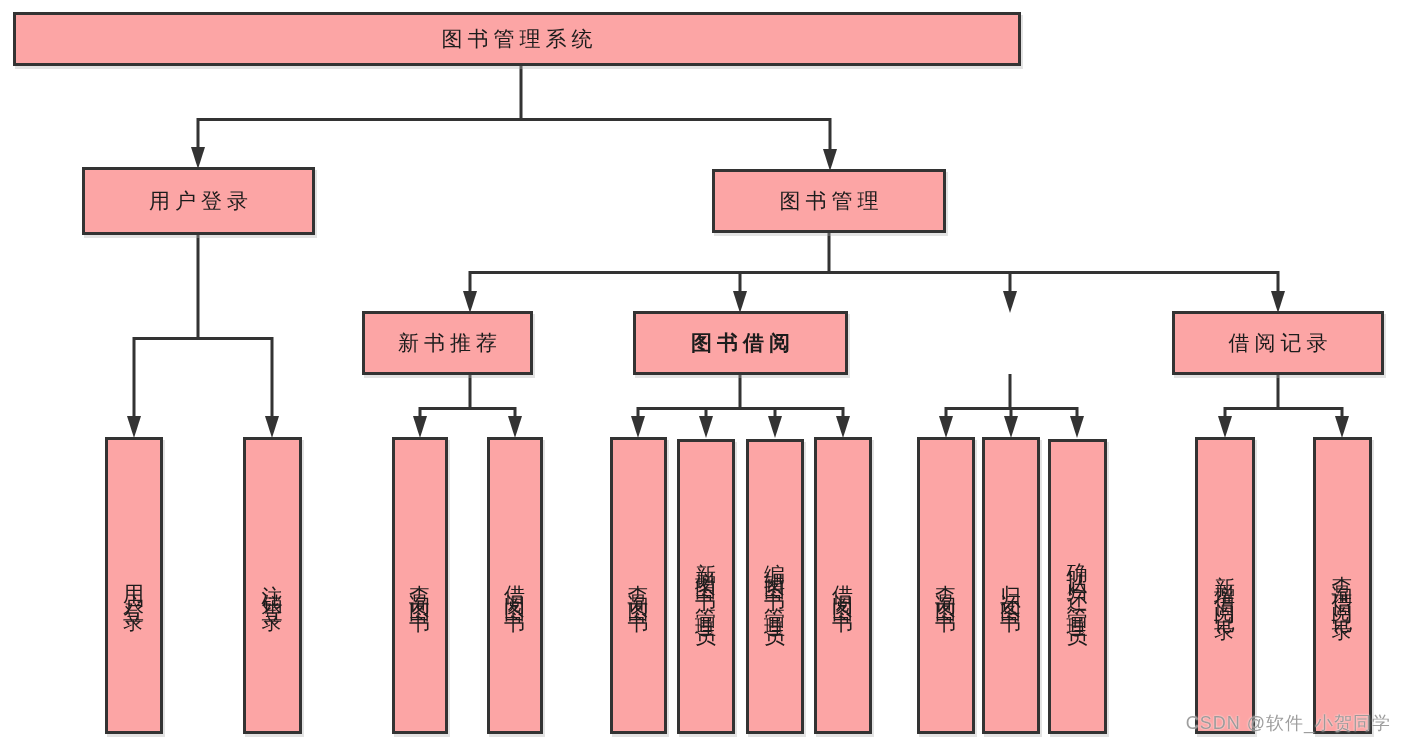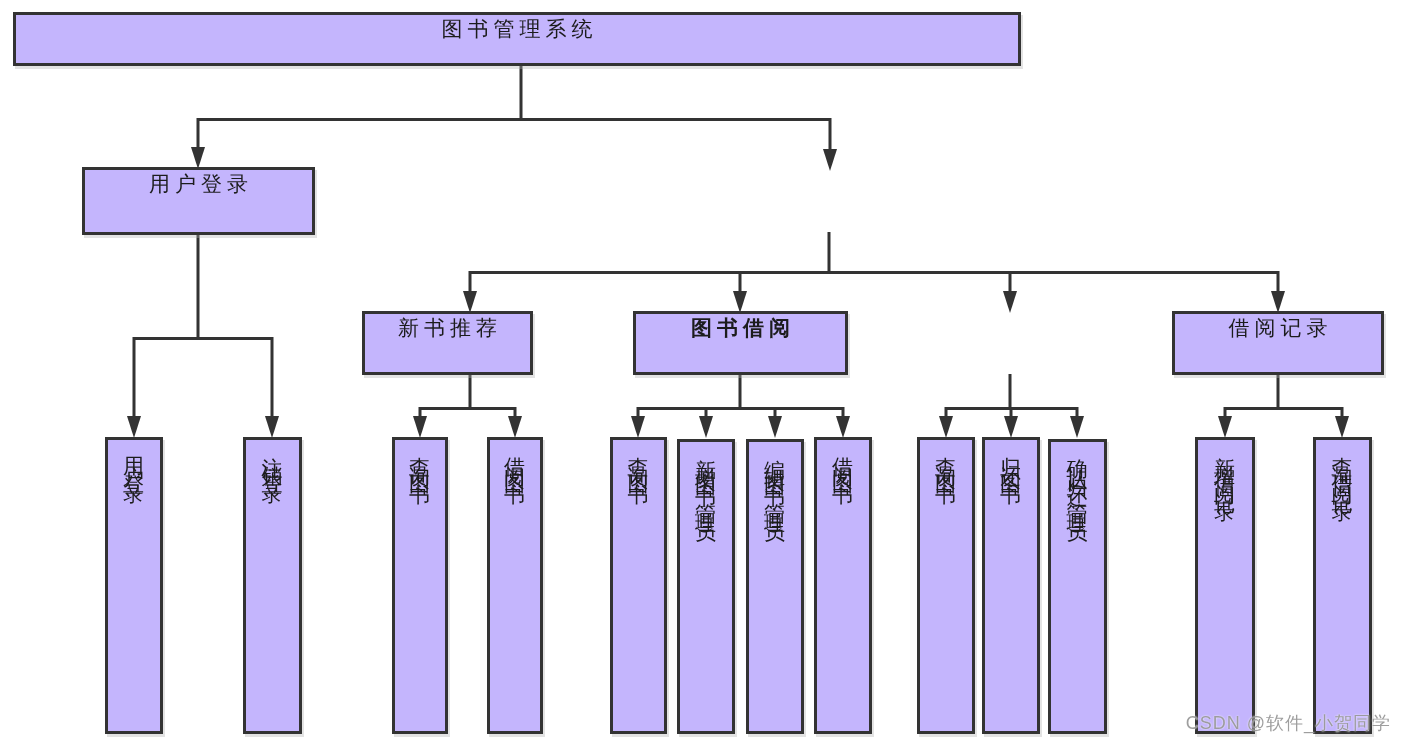--- a/index.html
+++ b/index.html
@@ -7,24 +7,24 @@
     position:relative;
     width:1405px;height:747px;
     background:#ffffff;
     font-family:"Liberation Sans","DejaVu Sans",sans-serif;
     overflow:hidden;
   }
   #wires{position:absolute;left:0;top:0;z-index:1;}
   .box{
     position:absolute;
     box-sizing:border-box;
-    background:#c4b5fd;
+    background:#fca5a5;
     border:3px solid #333333;
     box-shadow:2px 3px 0 rgba(175,175,175,0.35);
-    display:flex;justify-content:center;
+    display:flex;align-items:center;justify-content:center;
     z-index:2;
     color:#1c1c1c;
   }
   .hlabel{
     font-size:21px;
     letter-spacing:5px;
     text-indent:5px; 
     white-space:nowrap;
   }
   .vbox span{
@@ -92,20 +92,23 @@
     </g>
   </svg>
 
   <div class="box" style="left:13px;top:12px;width:1008px;height:54px;">
     <span class="hlabel">图书管理系统</span>
   </div>
 
   <div class="box" style="left:82px;top:167px;width:233px;height:68px;">
     <span class="hlabel">用户登录</span>
   </div>
+  <div class="box" style="left:712px;top:169px;width:234px;height:64px;">
+    <span class="hlabel">图书管理</span>
+  </div>
 
   <div class="box" style="left:362px;top:311px;width:171px;height:64px;">
     <span class="hlabel">新书推荐</span>
   </div>
   <div class="box" style="left:633px;top:311px;width:215px;height:64px;font-weight:bold;">
     <span class="hlabel">图书借阅</span>
   </div>
   <div class="box" style="left:1172px;top:311px;width:212px;height:64px;">
     <span class="hlabel">借阅记录</span>
   </div>

